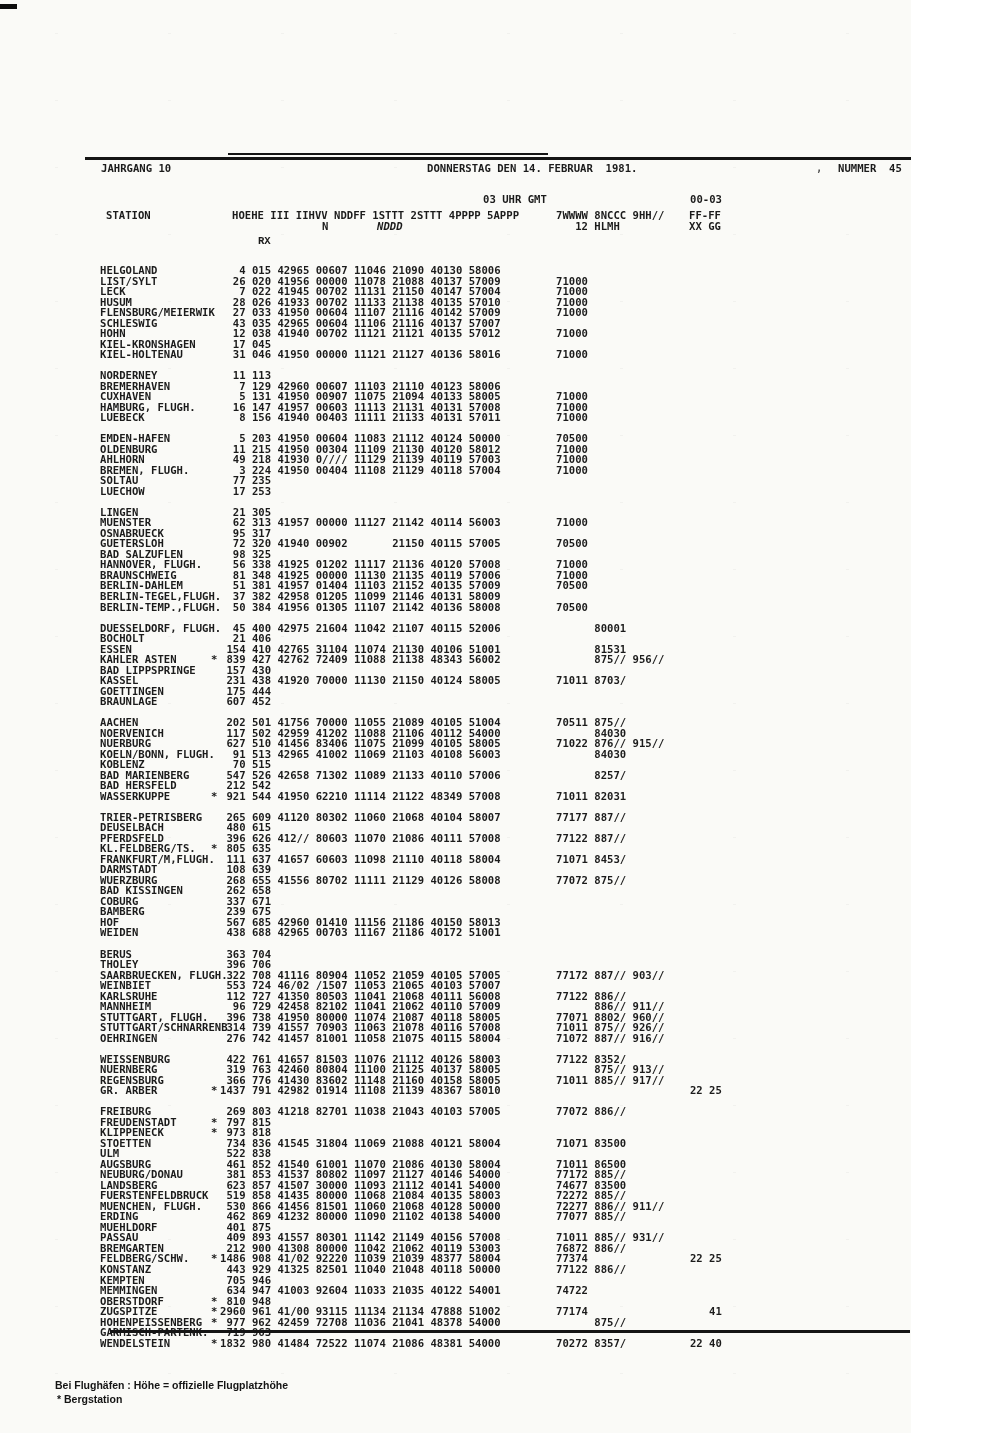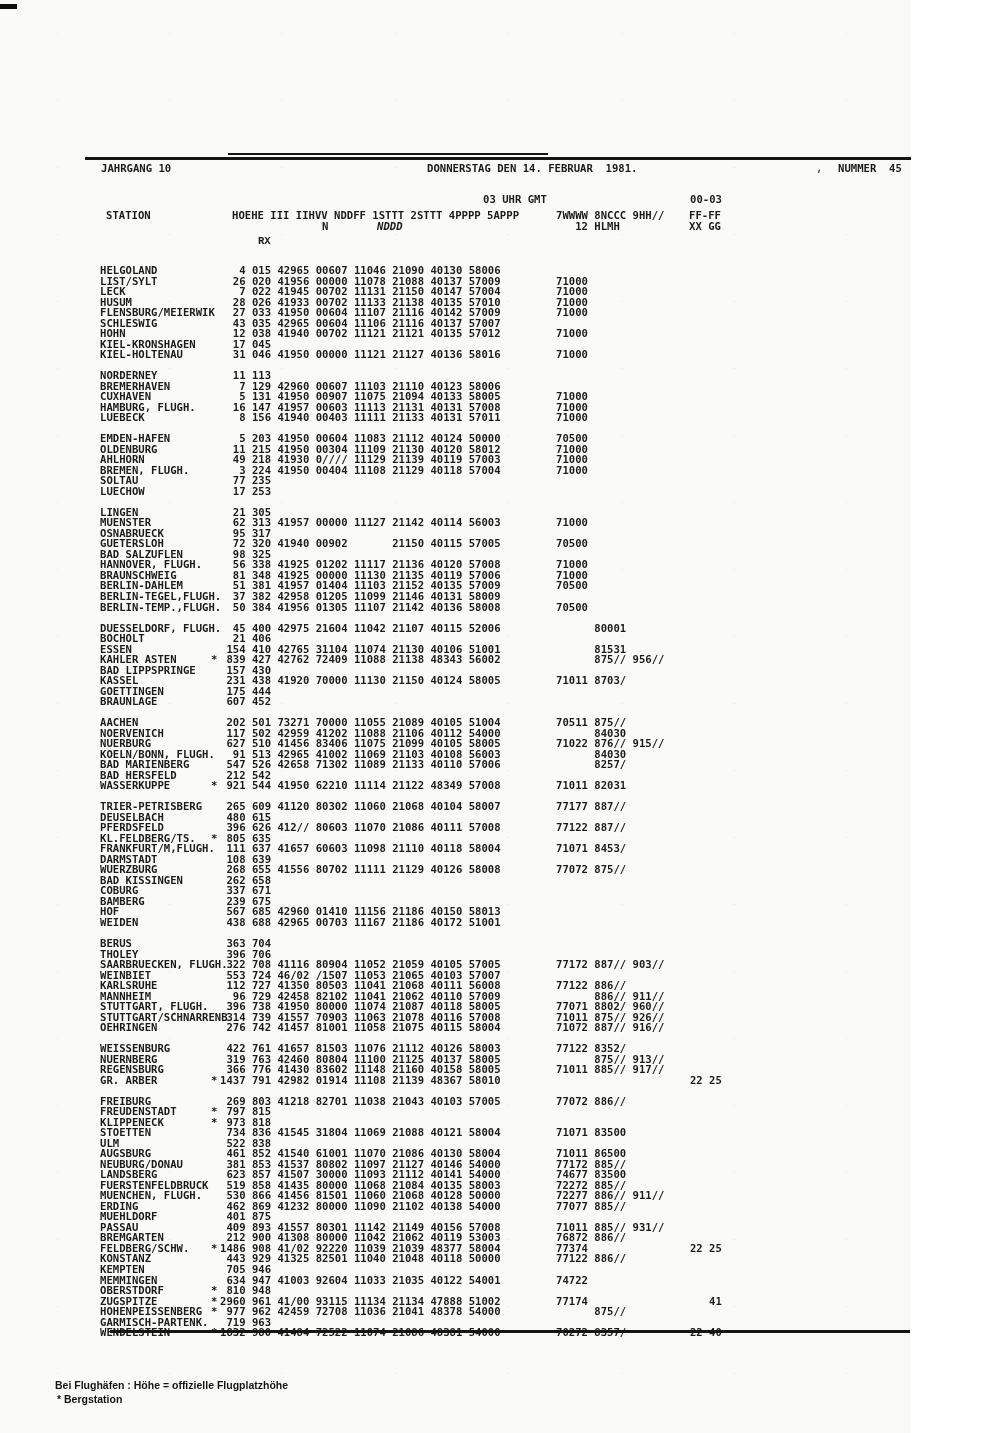--- a/index.html
+++ b/index.html
@@ -230,39 +230,43 @@
         <span class="nm">GOETTINGEN</span>
         <span class="dt"> 175 444</span>
       </div>
       <div class="line">
         <span class="nm">BRAUNLAGE</span>
         <span class="dt"> 607 452</span>
       </div>
       <div class="line"></div>
       <div class="line">
         <span class="nm">AACHEN</span>
-        <span class="dt"> 202 501 73271 70000 11055 21089 40105 51004</span>
+        <span class="dt"> 202 501 41756 70000 11055 21089 40105 51004</span>
         <span class="rt">70511 875//</span>
       </div>
       <div class="line">
         <span class="nm">NOERVENICH</span>
         <span class="dt"> 117 502 42959 41202 11088 21106 40112 54000</span>
         <span class="rt">      84030</span>
       </div>
       <div class="line">
         <span class="nm">NUERBURG</span>
         <span class="dt"> 627 510 41456 83406 11075 21099 40105 58005</span>
         <span class="rt">71022 876// 915//</span>
       </div>
       <div class="line">
         <span class="nm">KOELN/BONN, FLUGH.</span>
         <span class="dt">  91 513 42965 41002 11069 21103 40108 56003</span>
         <span class="rt">      84030</span>
       </div>
       <div class="line">
+        <span class="nm">KOBLENZ</span>
+        <span class="dt">  70 515</span>
+      </div>
+      <div class="line">
         <span class="nm">BAD MARIENBERG</span>
         <span class="dt"> 547 526 42658 71302 11089 21133 40110 57006</span>
         <span class="rt">      8257/</span>
       </div>
       <div class="line">
         <span class="nm">BAD HERSFELD</span>
         <span class="dt"> 212 542</span>
       </div>
       <div class="line">
         <span class="nm">WASSERKUPPE</span>

